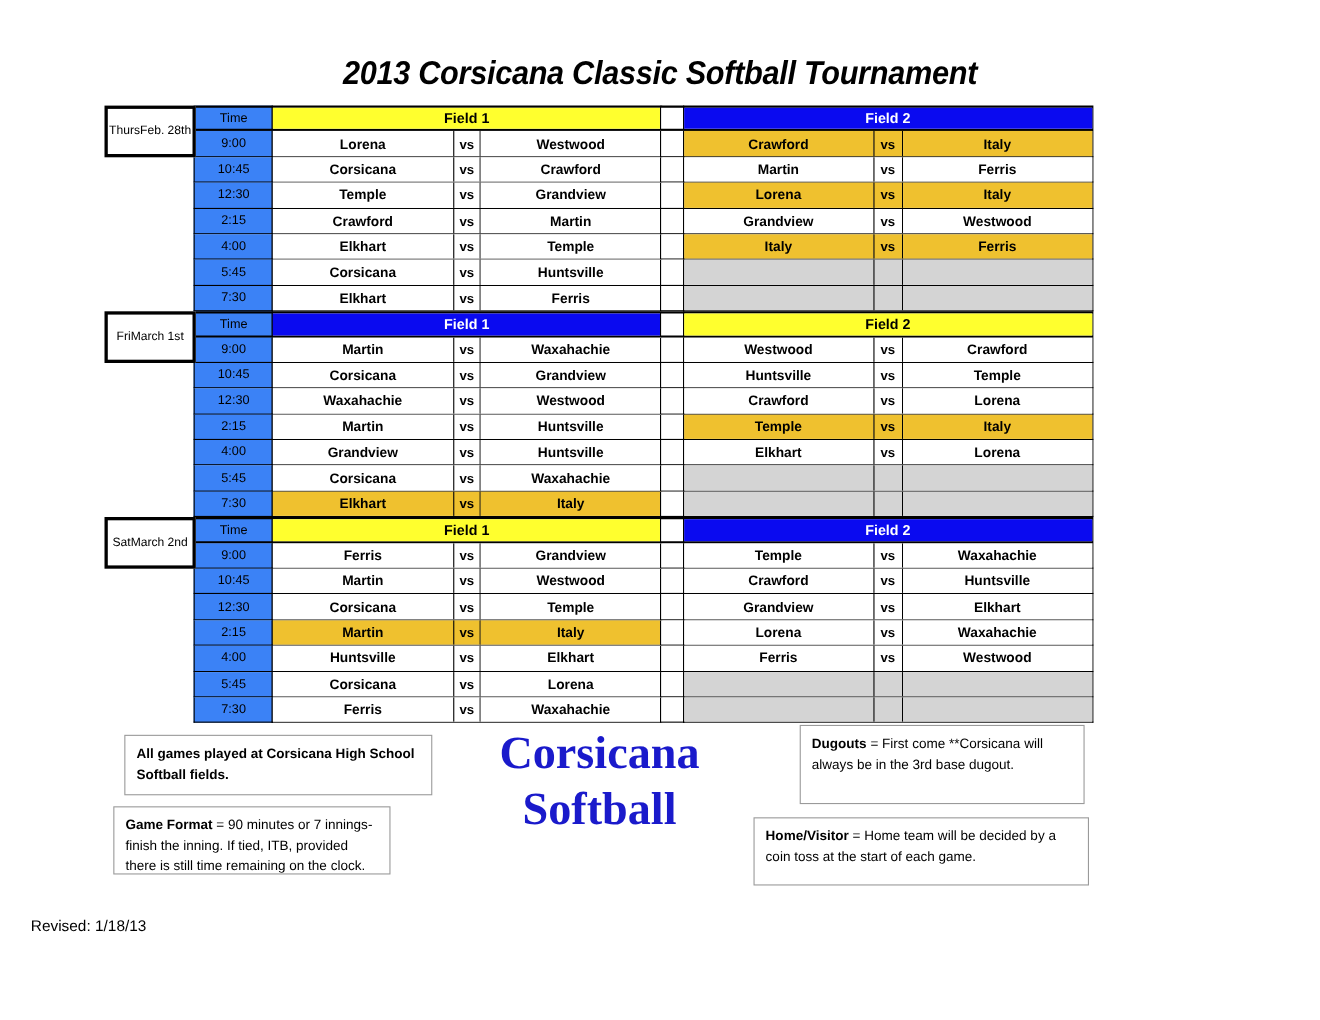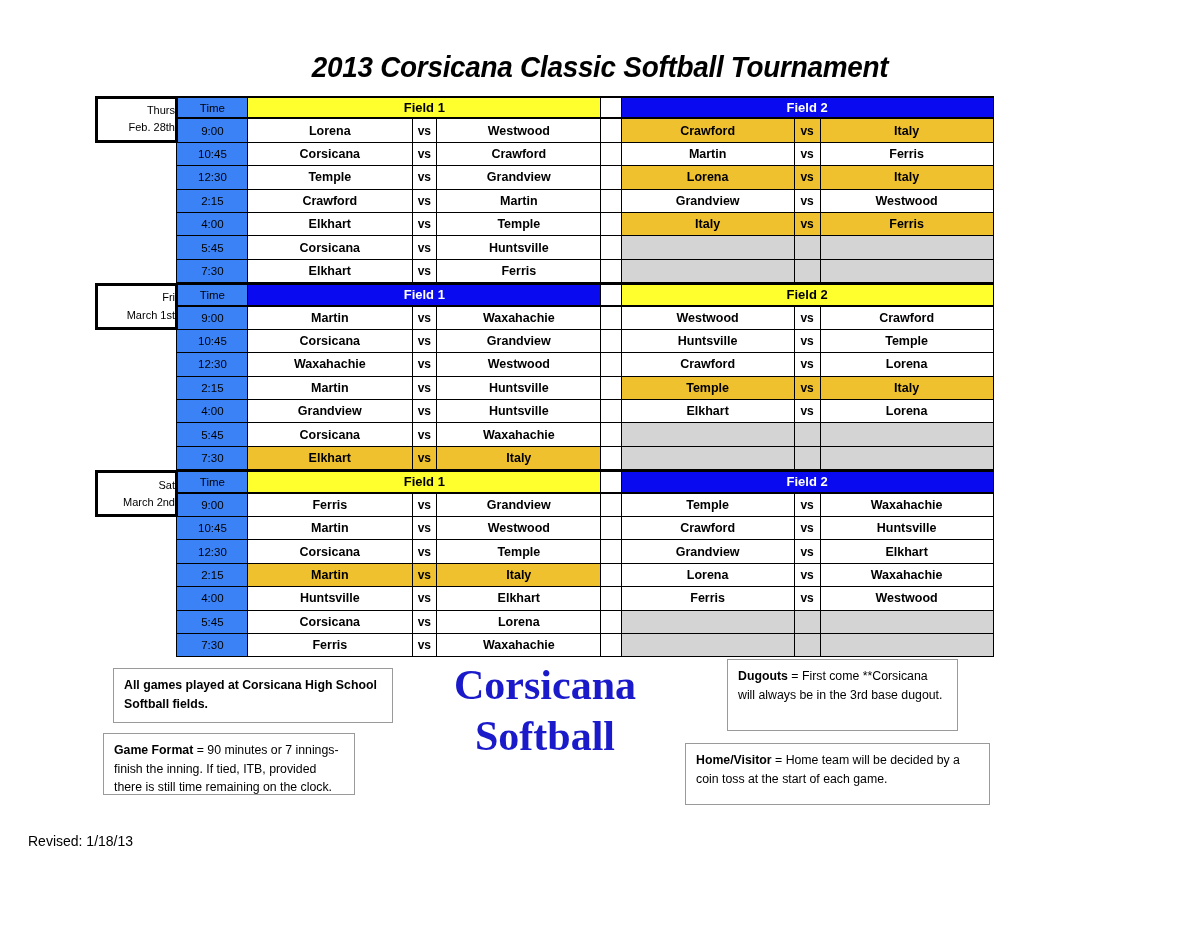--- a/index.html
+++ b/index.html
@@ -48,23 +48,23 @@
   }
   .day-badge{
     position:absolute;
     left:0; top:0;
     width:83px;
     height:46.8px;
     border:3px solid #000;
     box-sizing:border-box;
     background:#fff;
     display:flex;
-    flex-direction:column;
+    flex-direction:row;
     justify-content:center;
-    align-items:flex-end;
+    align-items:center;
     font-size:11px;
     line-height:1.55;
     z-index:5;
   }
 
   
   .col-time{
     width:72px;
     flex:0 0 72px;
     border:1.6px solid #000;
@@ -148,21 +148,21 @@
     border:1.3px solid #9a9a9a;
     background:#fff;
     font-size:12.3px;
     line-height:1.52;
     padding:7px 10px;
   }
   .note b{font-weight:bold;}
 
   #note-venue{left:113px;top:668px;width:280px;height:55px;font-weight:bold;}
   #note-format{left:103px;top:733px;width:252px;height:62px;}
-  #note-dugout{left:727px;top:659px;width:231px;height:72px;}
+  #note-dugout{left:727px;top:659px;width:259px;height:72px;}
   #note-home{left:685px;top:743px;width:305px;height:62px;}
 
   #logo{
     position:absolute;
     left:420px;top:660px;width:250px;
     text-align:center;
     color:#1A1ACB;
     font-family:"Liberation Serif", serif;
     font-weight:bold;
     font-size:42px;

